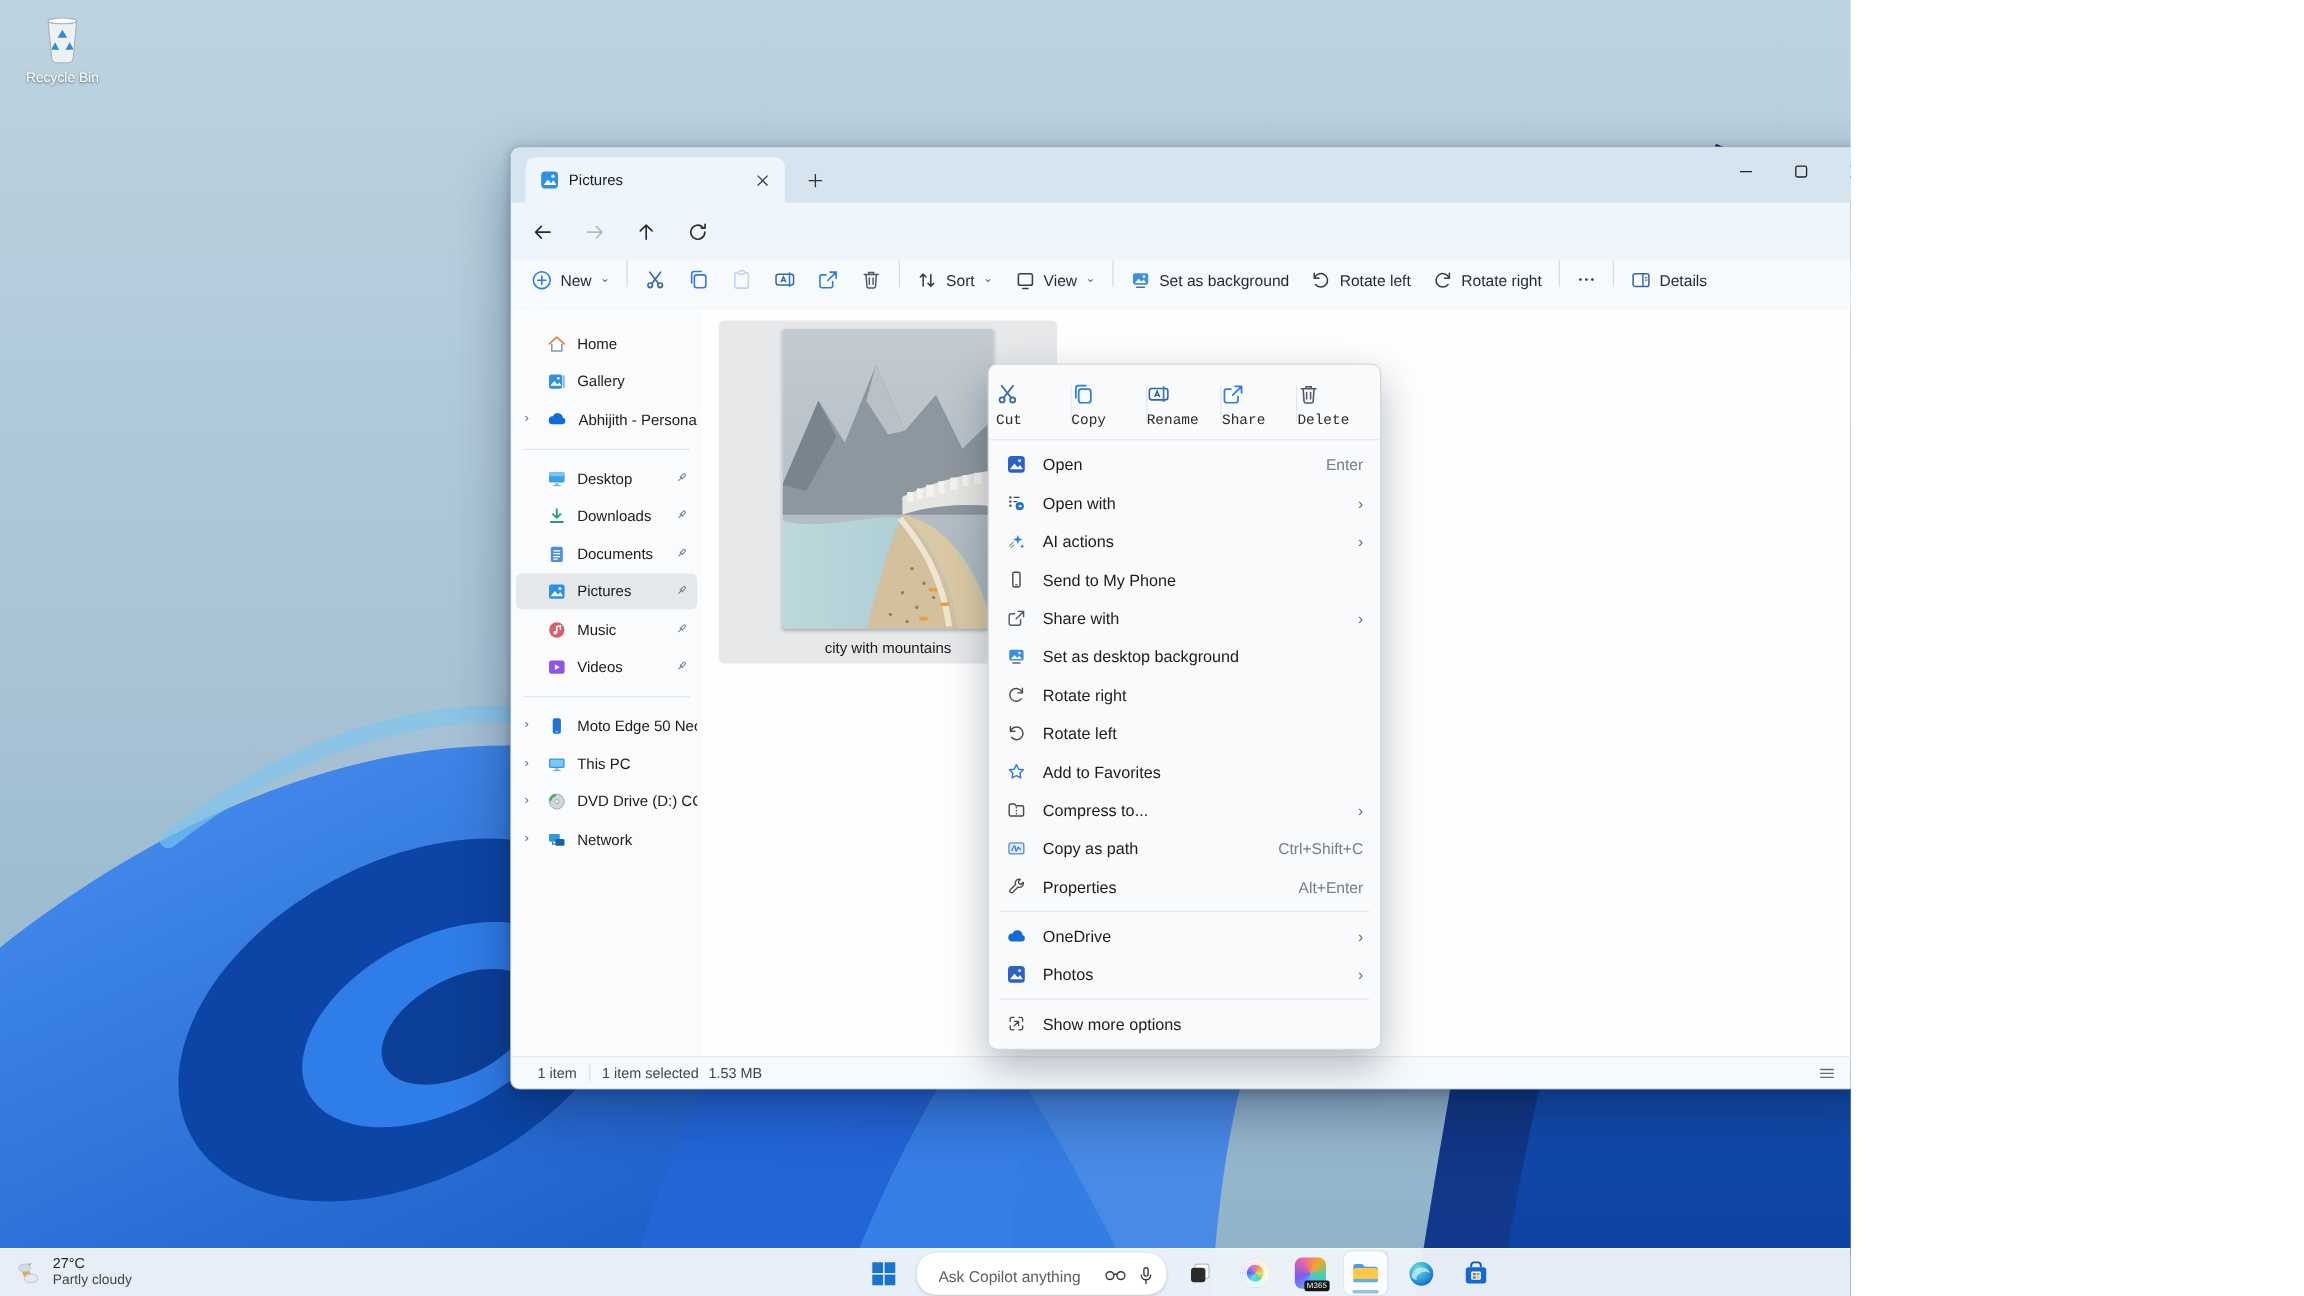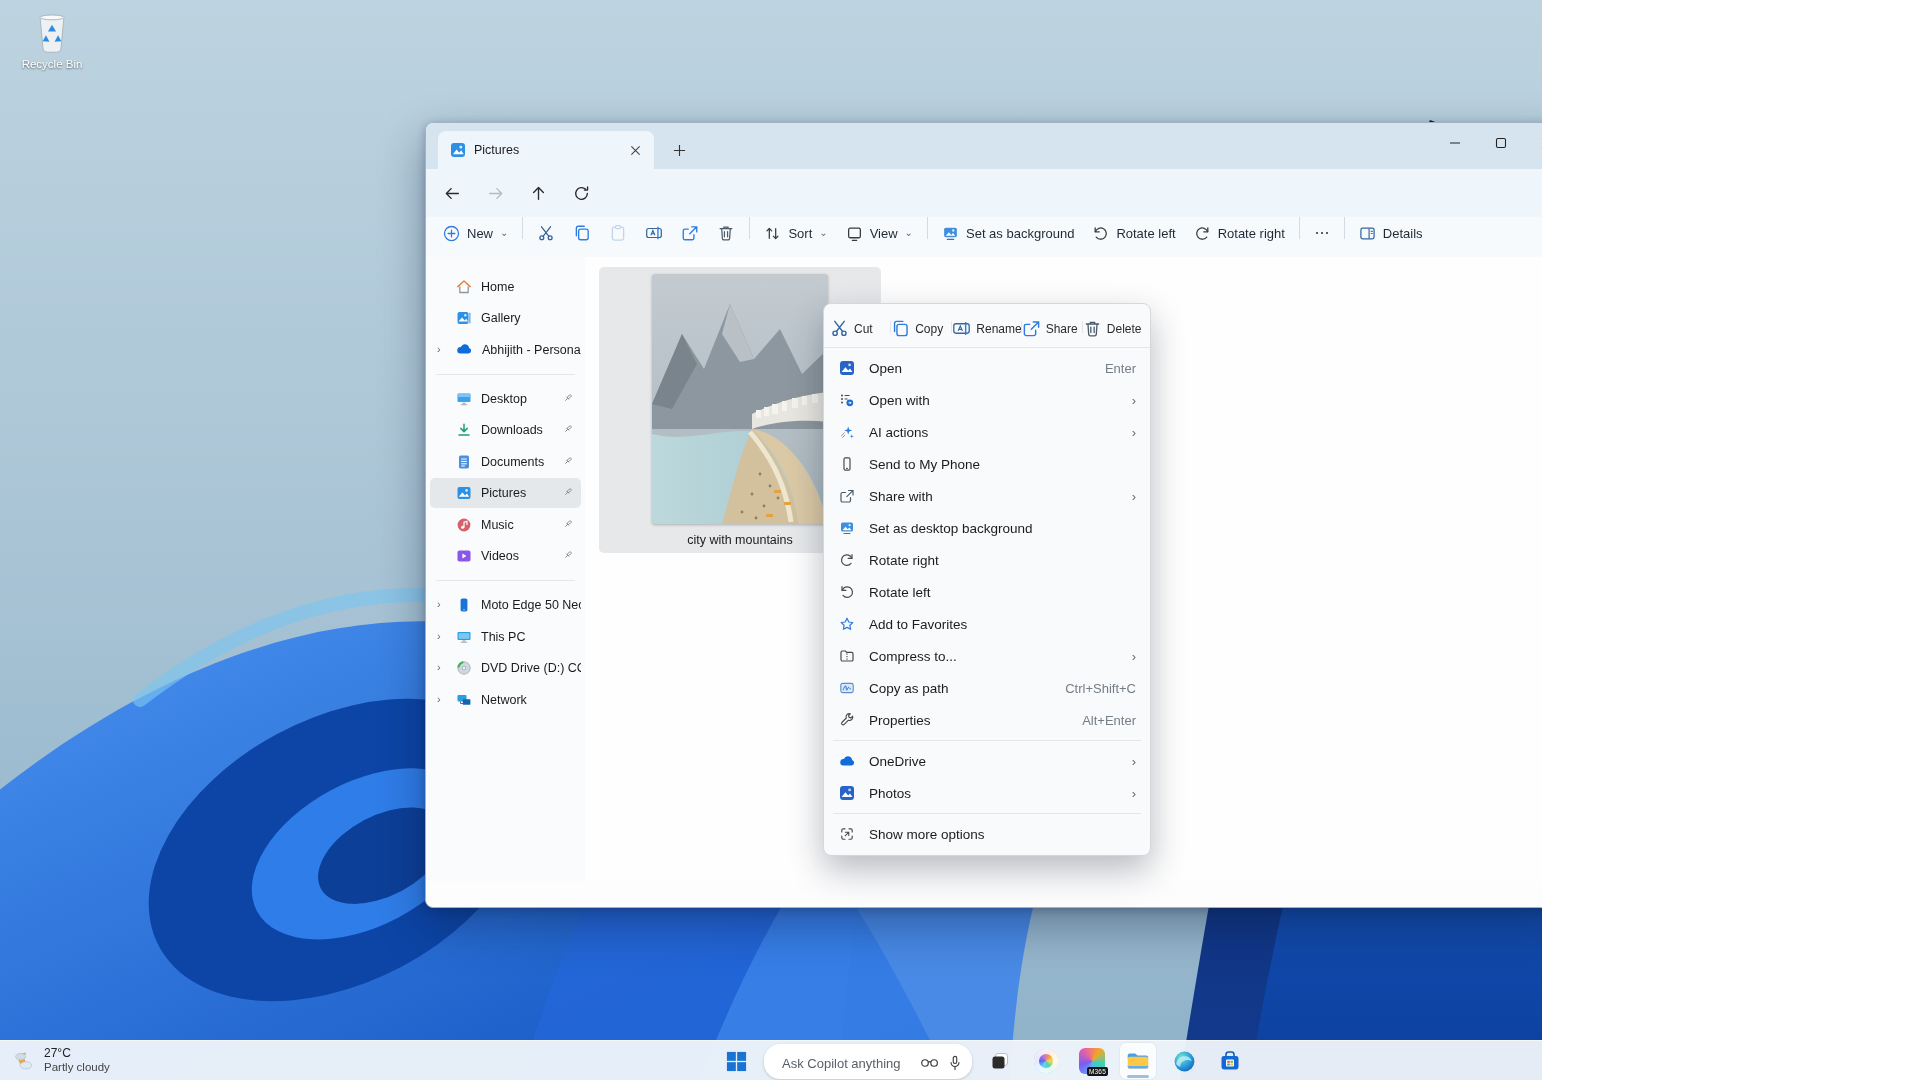--- a/index.html
+++ b/index.html
@@ -65,22 +65,22 @@
 
   .statusbar{position:absolute;left:0;bottom:0;width:100%;height:26px;background:#f7fafd;border-top:1px solid #e6ebef;
              display:flex;align-items:center;font-size:12px;color:#444;}
   .statusbar .sbsep{width:1px;height:14px;background:#d6dde3;margin:0 10px;}
   .sbicons{margin-left:auto;display:flex;gap:11px;padding-right:14px;}
 
   
   #ctxmenu{left:823px;top:303px;width:328px;z-index:5;background:#f9fafc;border:1px solid #d4d8dd;border-radius:8px;
            box-shadow:0 14px 34px rgba(20,30,50,.30);padding:5px 0;box-sizing:border-box;}
   .qrow{display:flex;align-items:stretch;padding:4px 6px 6px;border-bottom:1px solid #e4e7ea;}
-  .qitem{flex:1;display:flex;flex-direction:row;align-items:center;gap:5px;padding:6px 0 3px;border-radius:5px;
-         font-size:12px;color:#2b2b2b;position:relative;}
+  .qitem{flex:1;display:flex;flex-direction:column;align-items:flex-start;gap:5px;padding:6px 0 3px;border-radius:5px;
+         font-size:12px;color:#2b2b2b;position:relative;font-family:Liberation Mono, monospace;}
   .qitem:not(:last-child)::after{content:"";position:absolute;right:0;top:8px;bottom:8px;width:1px;background:#e4e7ea;}
   .mlist{padding:4px 5px 0;}
   .mrow{display:flex;align-items:center;height:32px;padding:0 9px;border-radius:5px;font-size:13.5px;color:#1c1c1c;}
   .mrow .mi{width:18px;margin-right:13px;display:flex;justify-content:center;}
   .mrow .ml{flex:1;white-space:nowrap;}
   .mrow .ms{font-size:13px;color:#757d85;}
   .mrow .mc{color:#5f6b76;font-size:13px;}
   .mdiv{height:1px;background:#e4e7ea;margin:4px 4px;}
 
   
@@ -598,20 +598,38 @@
                 <rect x="122" y="216" width="7" height="3" rx="1"></rect>
                 <rect x="132" y="228" width="7" height="3" rx="1"></rect>
                 <rect x="114" y="240" width="7" height="3" rx="1"></rect>
               </g>
           </svg>
         </div>
         <div class="fname">city with mountains</div>
       </div>
     </div>
 
+    <div class="statusbar">
+      <span style="margin-left:22px">1 item</span>
+      <span class="sbsep"></span>
+      <span>1 item selected</span>
+      <span style="margin-left:8px">1.53 MB</span>
+      <span class="sbicons">
+        <span class="ico">
+          <svg width="15" height="15" viewBox="0 0 16 16">
+              <path d="M2 4.5h12M2 8h12M2 11.5h12" stroke="#5f6b76" stroke-width="1.2"></path>
+            </svg>
+        </span>
+        <span class="ico">
+          <svg width="15" height="15" viewBox="0 0 16 16">
+              <rect x="2" y="3" width="12" height="10" rx="1.5" fill="none" stroke="#5f6b76" stroke-width="1.2"></rect>
+            </svg>
+        </span>
+      </span>
+    </div>
   </div>
 
   <div id="ctxmenu" class="abs">
     <div class="qrow">
       <div class="qitem">
         <span class="ico">
           <svg width="19" height="19" viewBox="0 0 16 16">
               <path d="M4 2 10.6 10.5M12 2 5.4 10.5" stroke="#35679f" stroke-width="1.2" stroke-linecap="round"></path>
               <circle cx="4.3" cy="12" r="1.8" fill="none" stroke="#35679f" stroke-width="1.2"></circle>
               <circle cx="11.7" cy="12" r="1.8" fill="none" stroke="#35679f" stroke-width="1.2"></circle>

